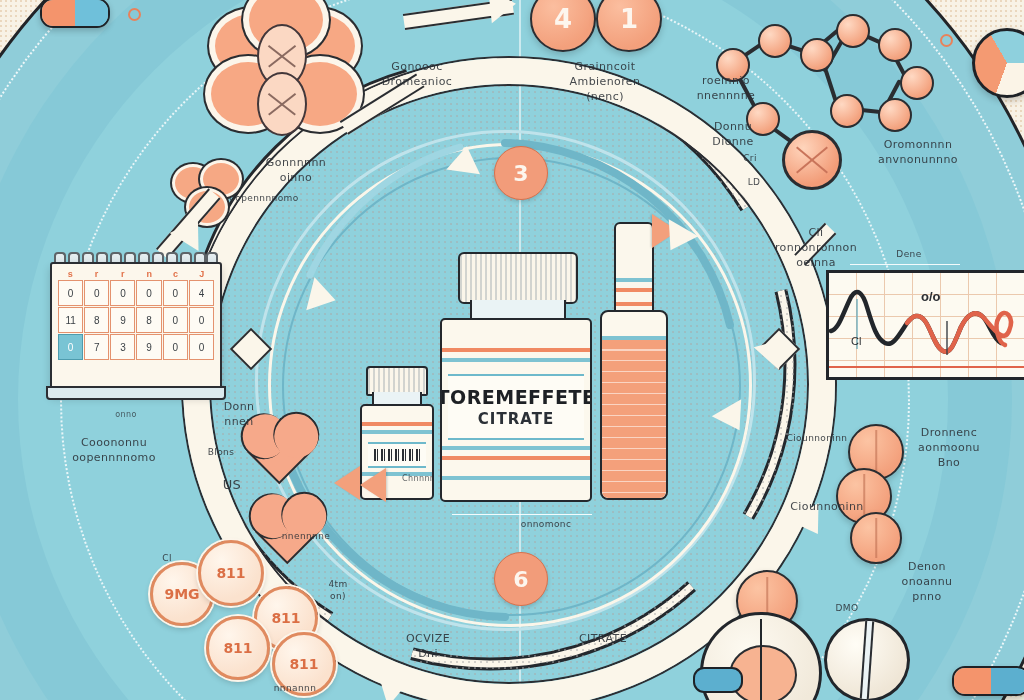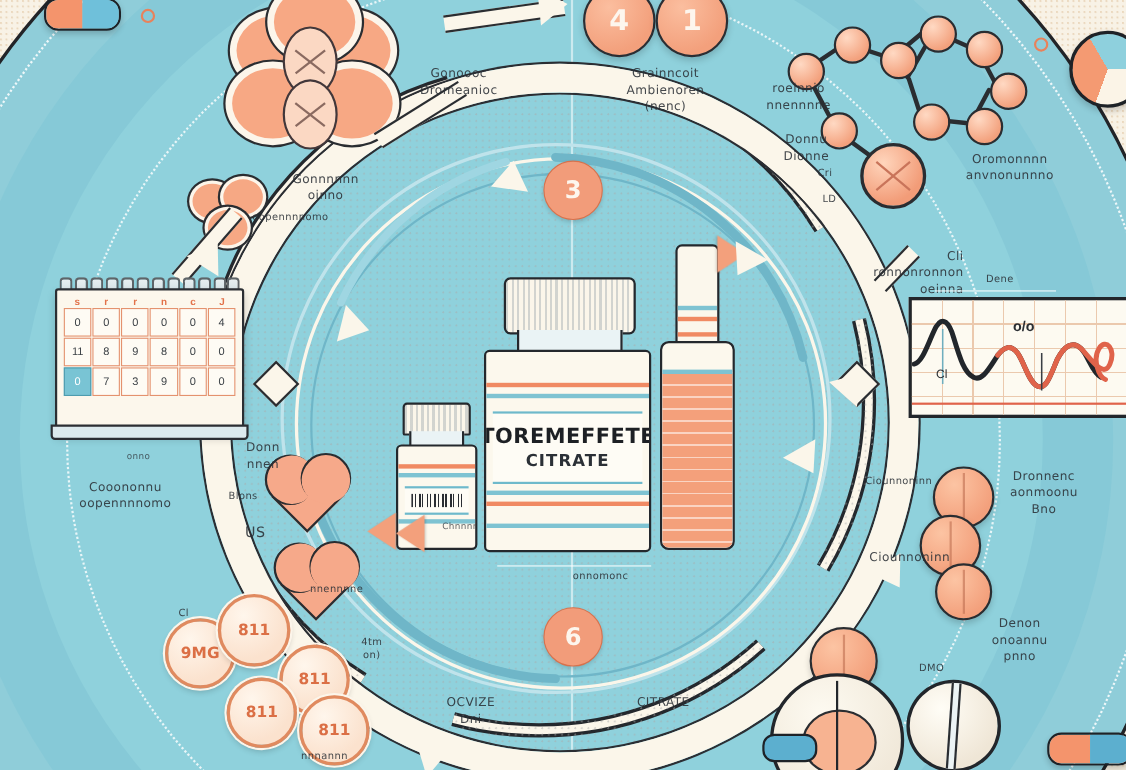--- a/index.html
+++ b/index.html
@@ -311,21 +311,21 @@
   }
 
   
   .ann{
     position:absolute;color:#2C3137;font-size:11px;line-height:1.35;
     font-family:"DejaVu Sans",sans-serif;text-align:center;letter-spacing:.4px;
     filter:blur(.35px);opacity:.88;
   }
   .ann.small{font-size:9px;}
   .ann.tiny{font-size:8px;opacity:.75;}
-  .ann.left{text-align:right;}
+  .ann.left{text-align:center;}
   .ann-line{position:absolute;height:1px;background:rgba(255,255,255,.9);}
   .ann-dot{position:absolute;width:5px;height:5px;border-radius:50%;background:#F3A07C;}
 </style>
 </head>
 <body>
 
 <div id="stage">
 
   <div class="paper"></div>
 

